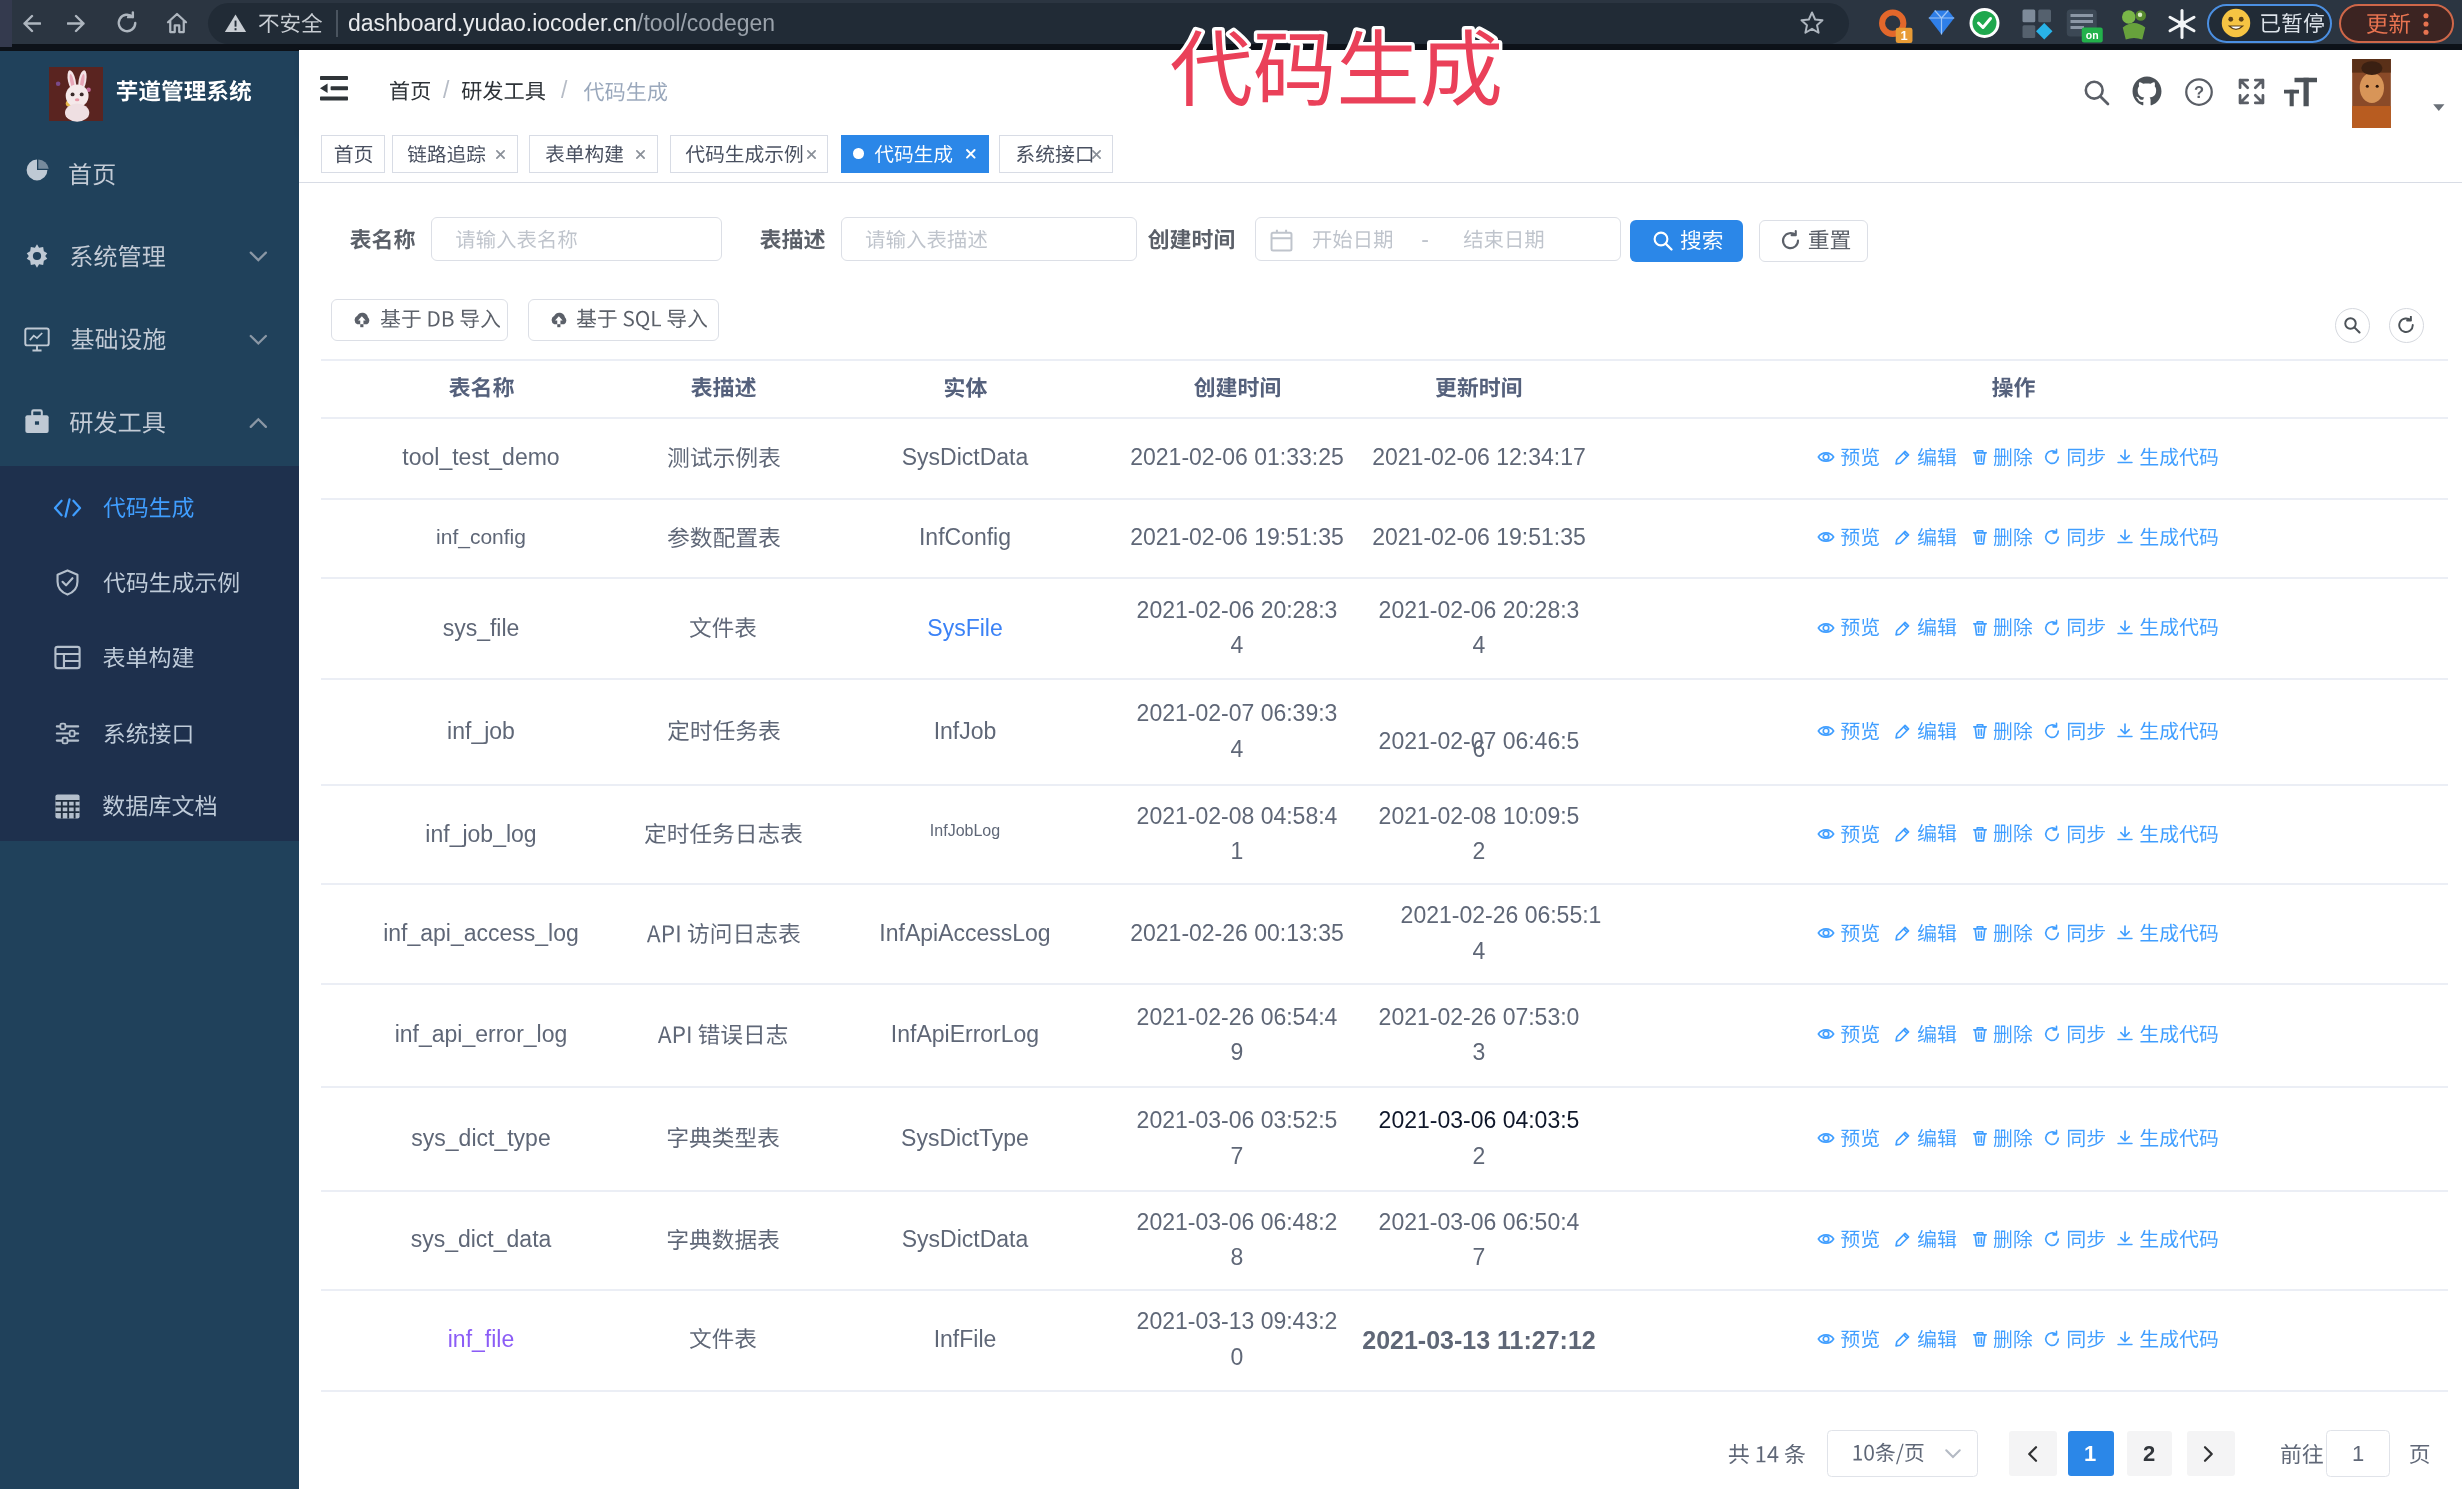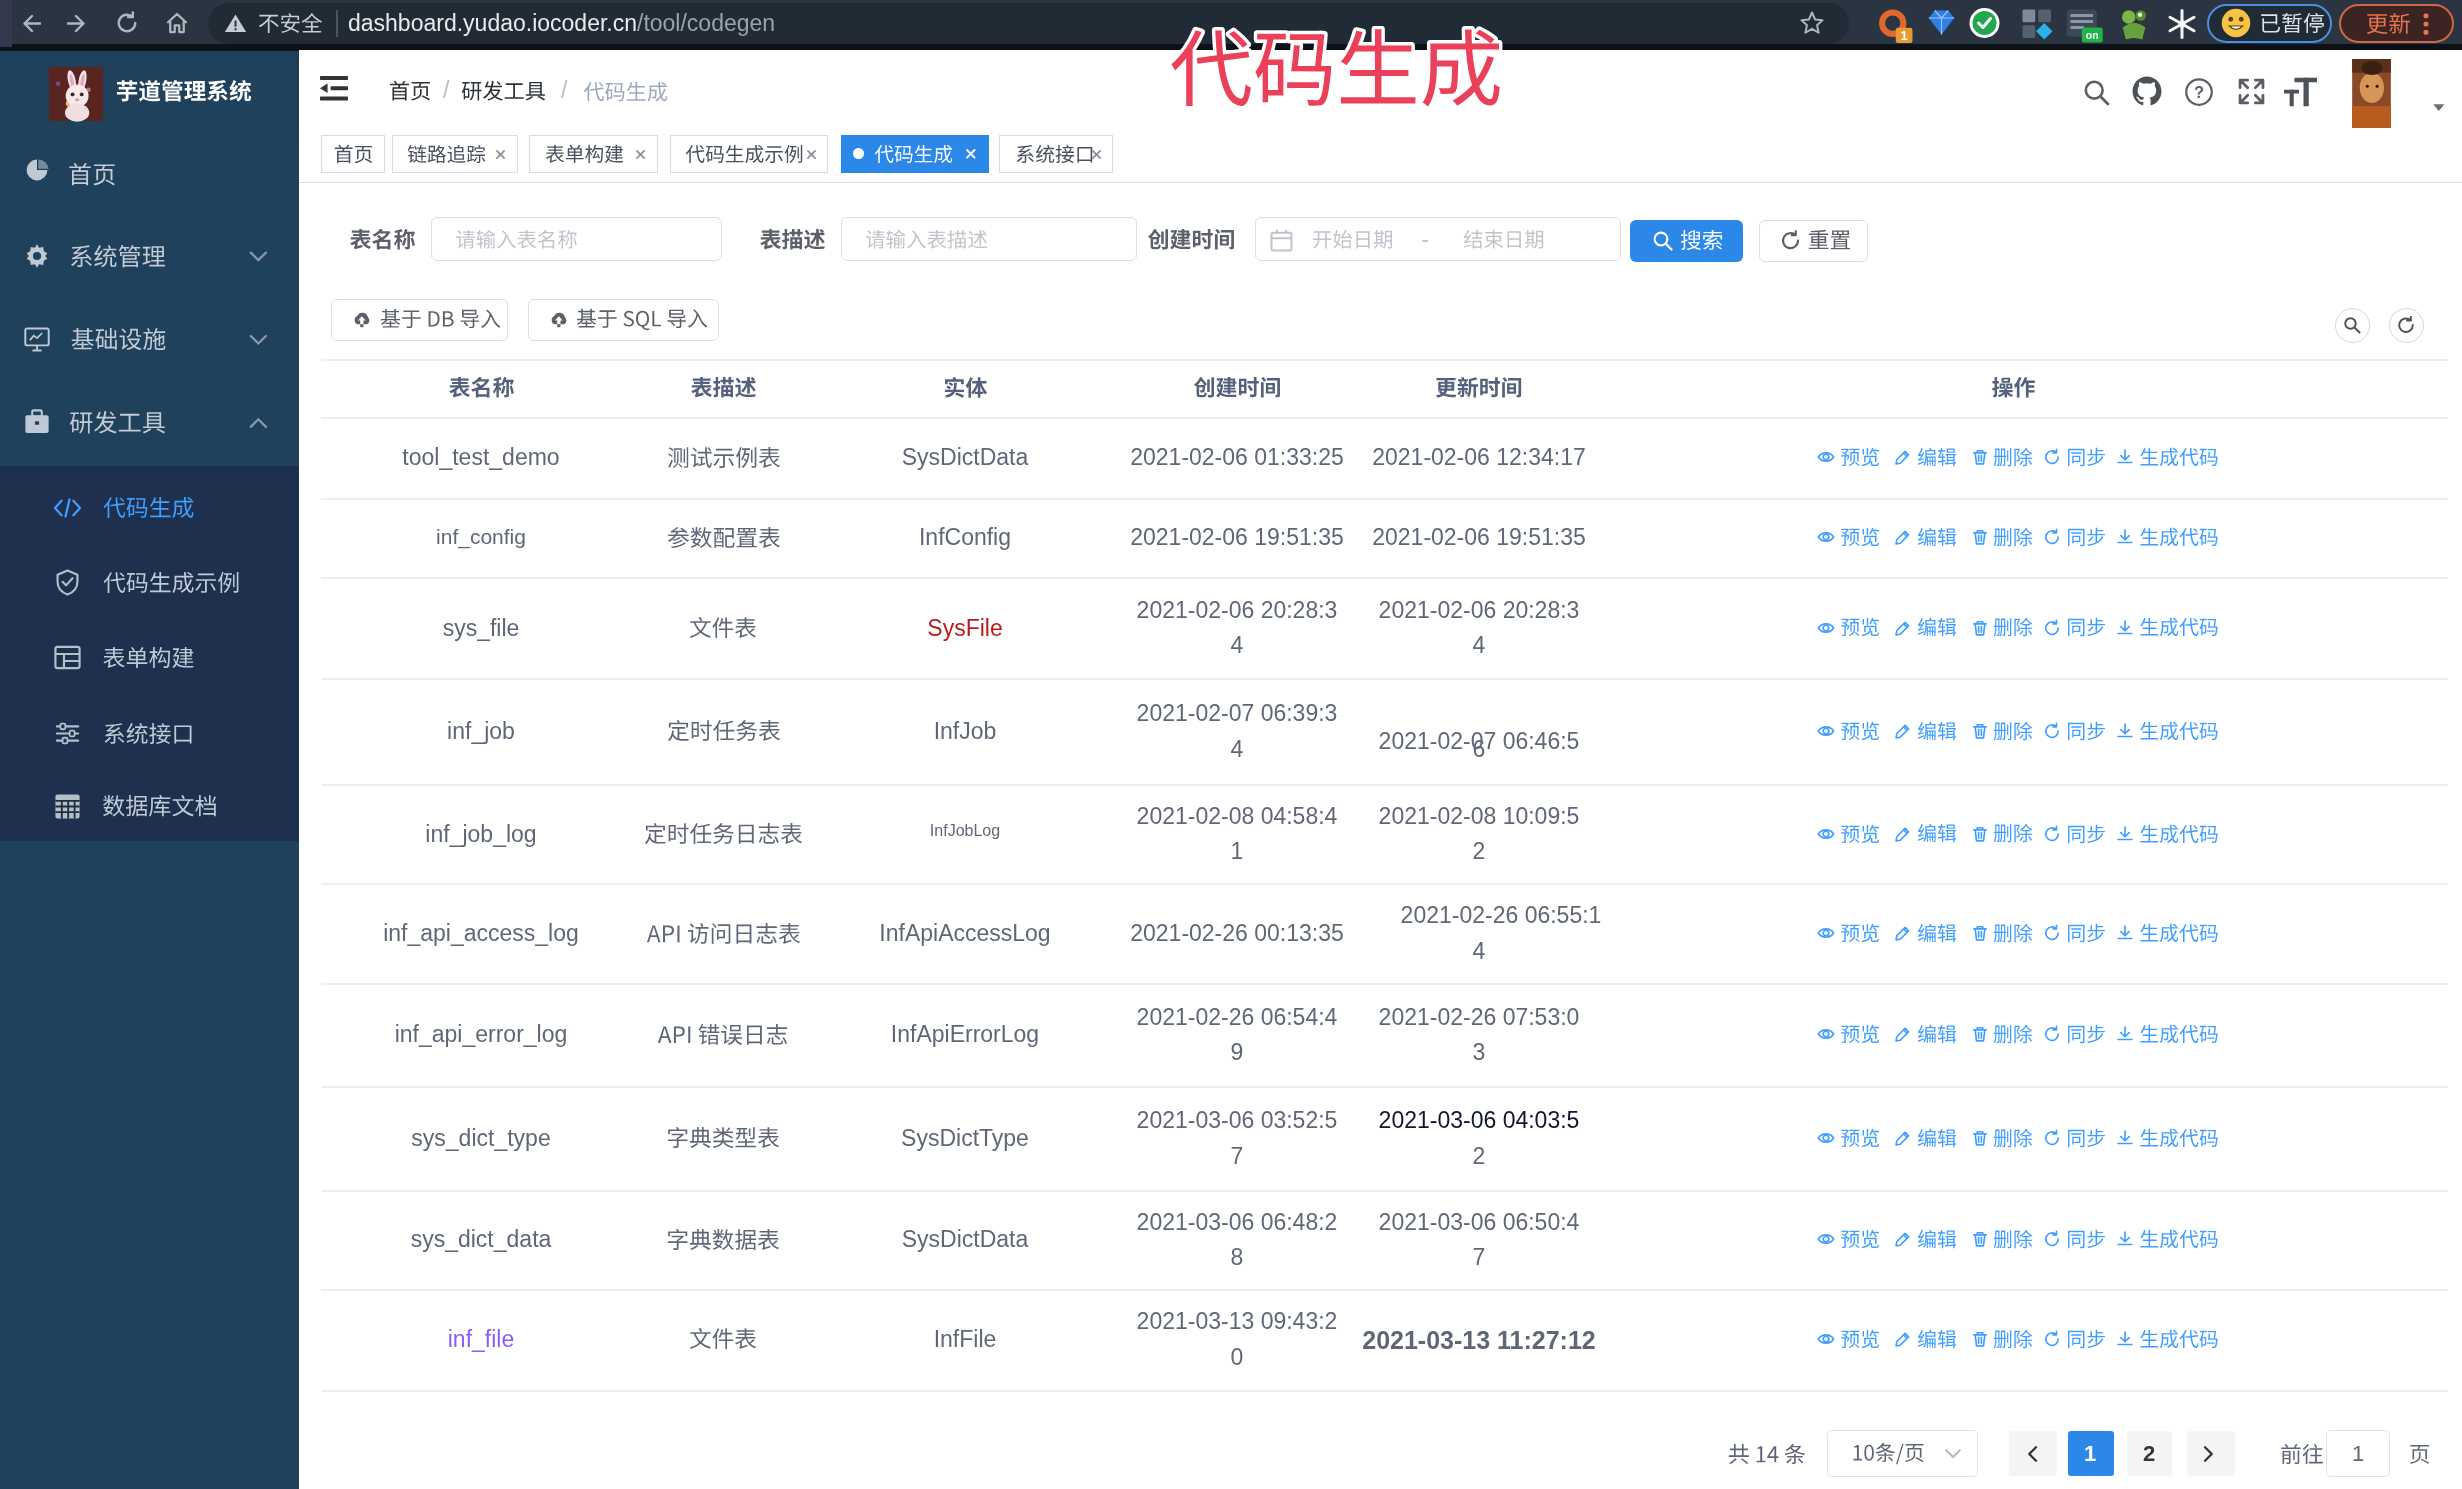--- a/index.html
+++ b/index.html
@@ -615,21 +615,21 @@
 <svg class="x" style="left:2116px;top:528px;" width="18" height="18" viewBox="0 0 26 26">
     <path d="M13 3 V17 M7 11 L13 17 L19 11 M3 21 H23" stroke="#409eff" stroke-width="2.4" fill="none" stroke-linecap="round" stroke-linejoin="round"></path>
   </svg>
 <svg class="t" style="left:2139px;top:527px;width:80px;height:20px;fill:#409eff;" viewBox="14 -880 3966 1007">
     <use href="#g33"></use>
   </svg>
 <div class="lat" style="left:481px;transform:translateX(-50%);top:617px;font-size:23px;color:#5f6777;line-height:1;font-weight:400;">sys_file</div>
 <svg class="t" style="left:689px;top:616px;width:68px;height:23px;fill:#5f6777;" viewBox="-4 -887 3011 1007">
     <use href="#g35"></use>
   </svg>
-<div class="lat" style="left:965px;transform:translateX(-50%);top:617px;font-size:23px;color:#b91c1c;line-height:1;font-weight:400;">SysFile</div>
+<div class="lat" style="left:965px;transform:translateX(-50%);top:617px;font-size:23px;color:#3b82f6;line-height:1;font-weight:400;">SysFile</div>
 <div class="lat" style="left:1237px;transform:translateX(-50%);top:599px;font-size:23px;color:#5f6777;line-height:1;font-weight:400;">2021-02-06 20:28:3</div>
 <div class="lat" style="left:1237px;transform:translateX(-50%);top:634px;font-size:23px;color:#5f6777;line-height:1;font-weight:400;">4</div>
 <div class="lat" style="left:1479px;transform:translateX(-50%);top:599px;font-size:23px;color:#5f6777;line-height:1;font-weight:400;">2021-02-06 20:28:3</div>
 <div class="lat" style="left:1479px;transform:translateX(-50%);top:634px;font-size:23px;color:#5f6777;line-height:1;font-weight:400;">4</div>
 <svg class="x" style="left:1817px;top:619px;" width="18" height="18" viewBox="0 0 26 26">
     <path d="M2 13 C7 5 19 5 24 13 C19 21 7 21 2 13 Z" stroke="#409eff" stroke-width="2.4" fill="none"></path>
     <circle cx="13" cy="13" r="4" stroke="#409eff" stroke-width="2.4" fill="none"></circle>
   </svg>
 <svg class="t" style="left:1840px;top:617px;width:40px;height:20px;fill:#409eff;" viewBox="-2 -881 1979 1003">
     <use href="#g29"></use>

